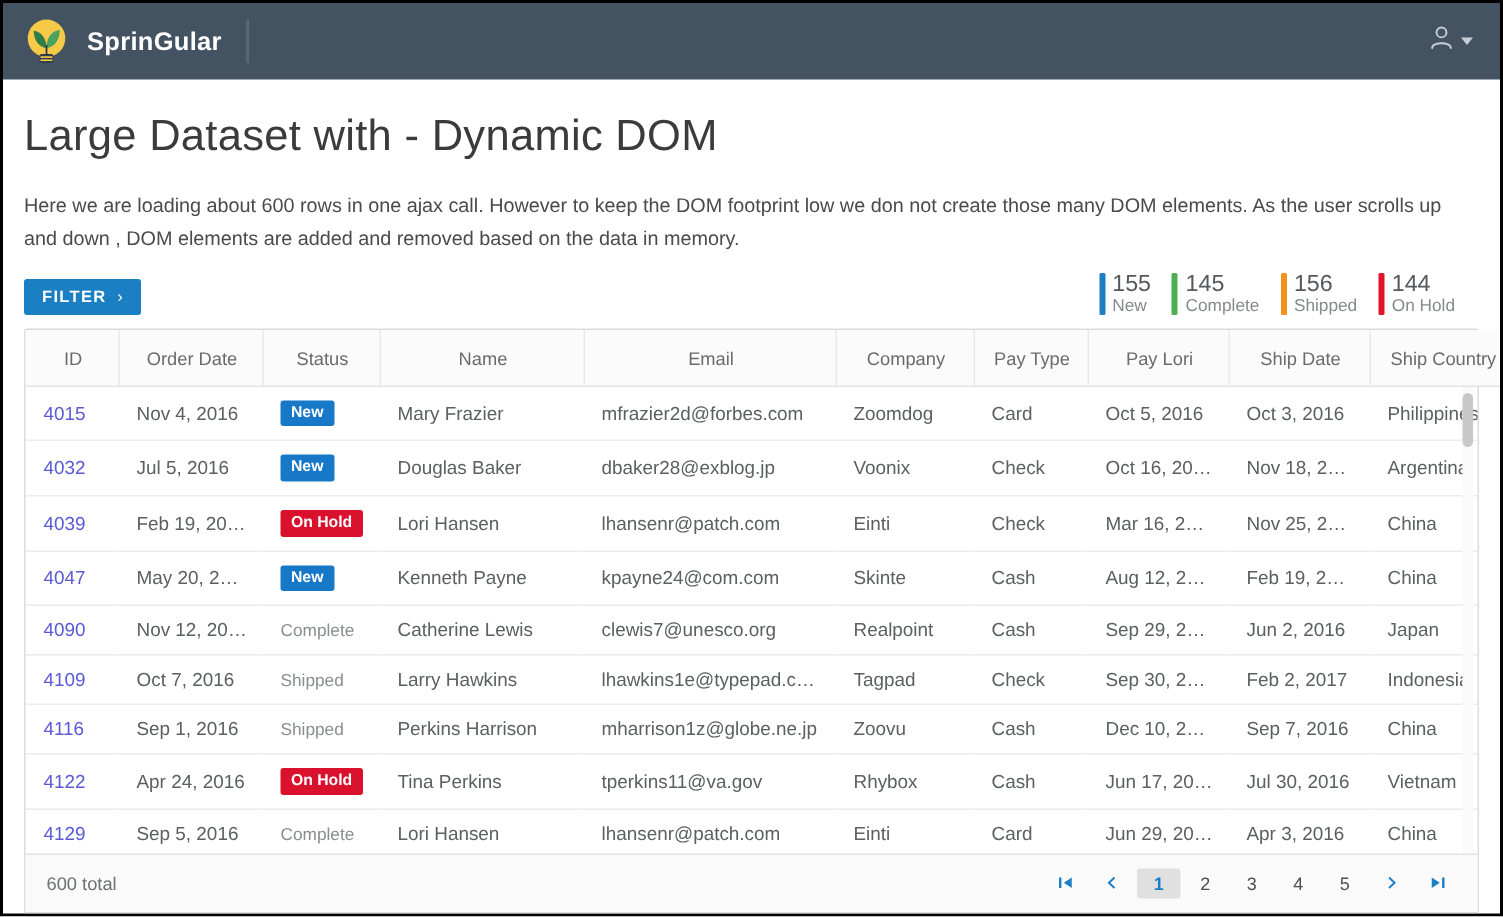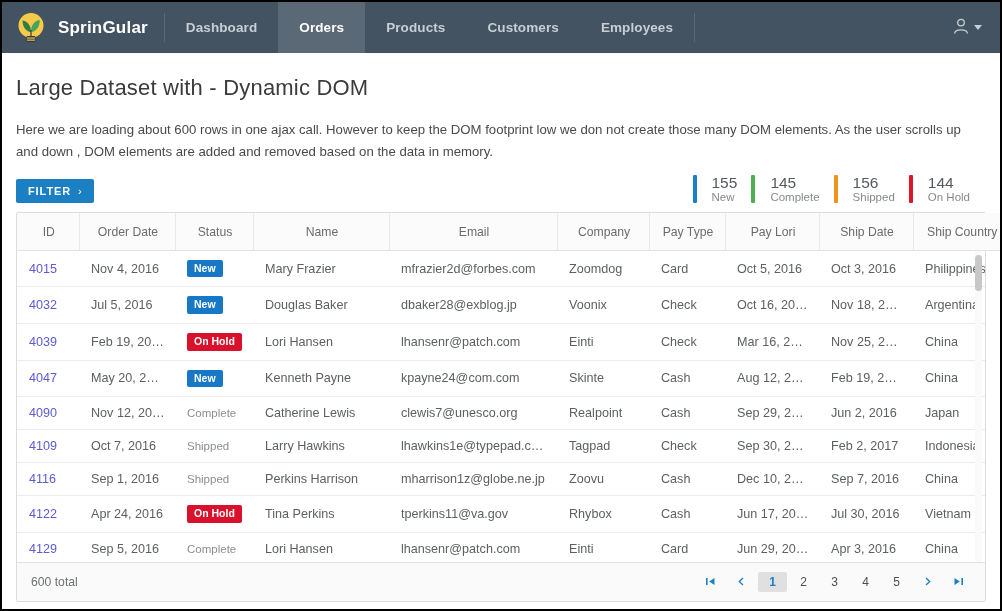--- a/index.html
+++ b/index.html
@@ -86,21 +86,21 @@
     border-left: 4px solid transparent;
     border-right: 4px solid transparent;
     border-top: 5px solid #c7ced4;
   }
 
   
   .page {
     padding: 22px 14px 0 14px;
   }
   .page-title {
-    font-size: 22px;
+    font-size: 29px;
     color: #3b3b3b;
     font-weight: normal;
     margin: 0 0 18px 0;
     letter-spacing: 0.2px;
   }
   .page-desc {
     font-size: 13.2px;
     color: #4a4a4a;
     line-height: 1.65;
     margin: 0 0 12px 0;
@@ -131,21 +131,21 @@
   .filter-btn .chev { font-size: 11px; font-weight: normal; }
 
   .stats {
     display: flex;
     gap: 14px;
     padding-right: 16px;
   }
   .stat {
     display: flex;
     align-items: stretch;
-    gap: 15px;
+    gap: 5px;
   }
   .stat-bar {
     width: 4px;
     border-radius: 1px;
   }
   .stat-text { line-height: 1.05; }
   .stat-value {
     display: block;
     font-size: 15.5px;
     color: #555a5e;
@@ -284,27 +284,20 @@
           <rect x="13" y="26.5" width="8" height="1.1" fill="#f7c948"></rect>
           <rect x="13" y="28.6" width="8" height="1.1" fill="#f7c948"></rect>
           <path d="M17 21 C17 14, 13 10, 8.5 9.5 C8.5 16, 12 20.5, 17 21 Z" fill="#2f7d46"></path>
           <path d="M17 21 C17 13.5, 21 9.5, 25.8 9 C25.8 16, 22 20.5, 17 21 Z" fill="#4aa35c"></path>
           <rect x="16.4" y="19" width="1.2" height="6" fill="#2e3c49"></rect>
         </svg>
       </span>
       <span class="brand-name">SprinGular</span>
     </div>
     <div class="nav-divider"></div>
-    <div class="nav-links">
-      <div class="nav-link">Dashboard</div>
-      <div class="nav-link active">Orders</div>
-      <div class="nav-link">Products</div>
-      <div class="nav-link">Customers</div>
-      <div class="nav-link">Employees</div>
-    </div>
     <div class="nav-divider"></div>
     <div class="nav-spacer"></div>
     <div class="nav-right">
       <span>
         <svg width="18" height="18" viewBox="0 0 18 18" fill="none" stroke="#c7ced4" stroke-width="1.3">
           <circle cx="9" cy="5.6" r="3.3"></circle>
           <path d="M2.8 16 C2.8 11.8 15.2 11.8 15.2 16" stroke-linecap="round"></path>
         </svg>
       </span>
       <span class="caret-down"></span>

